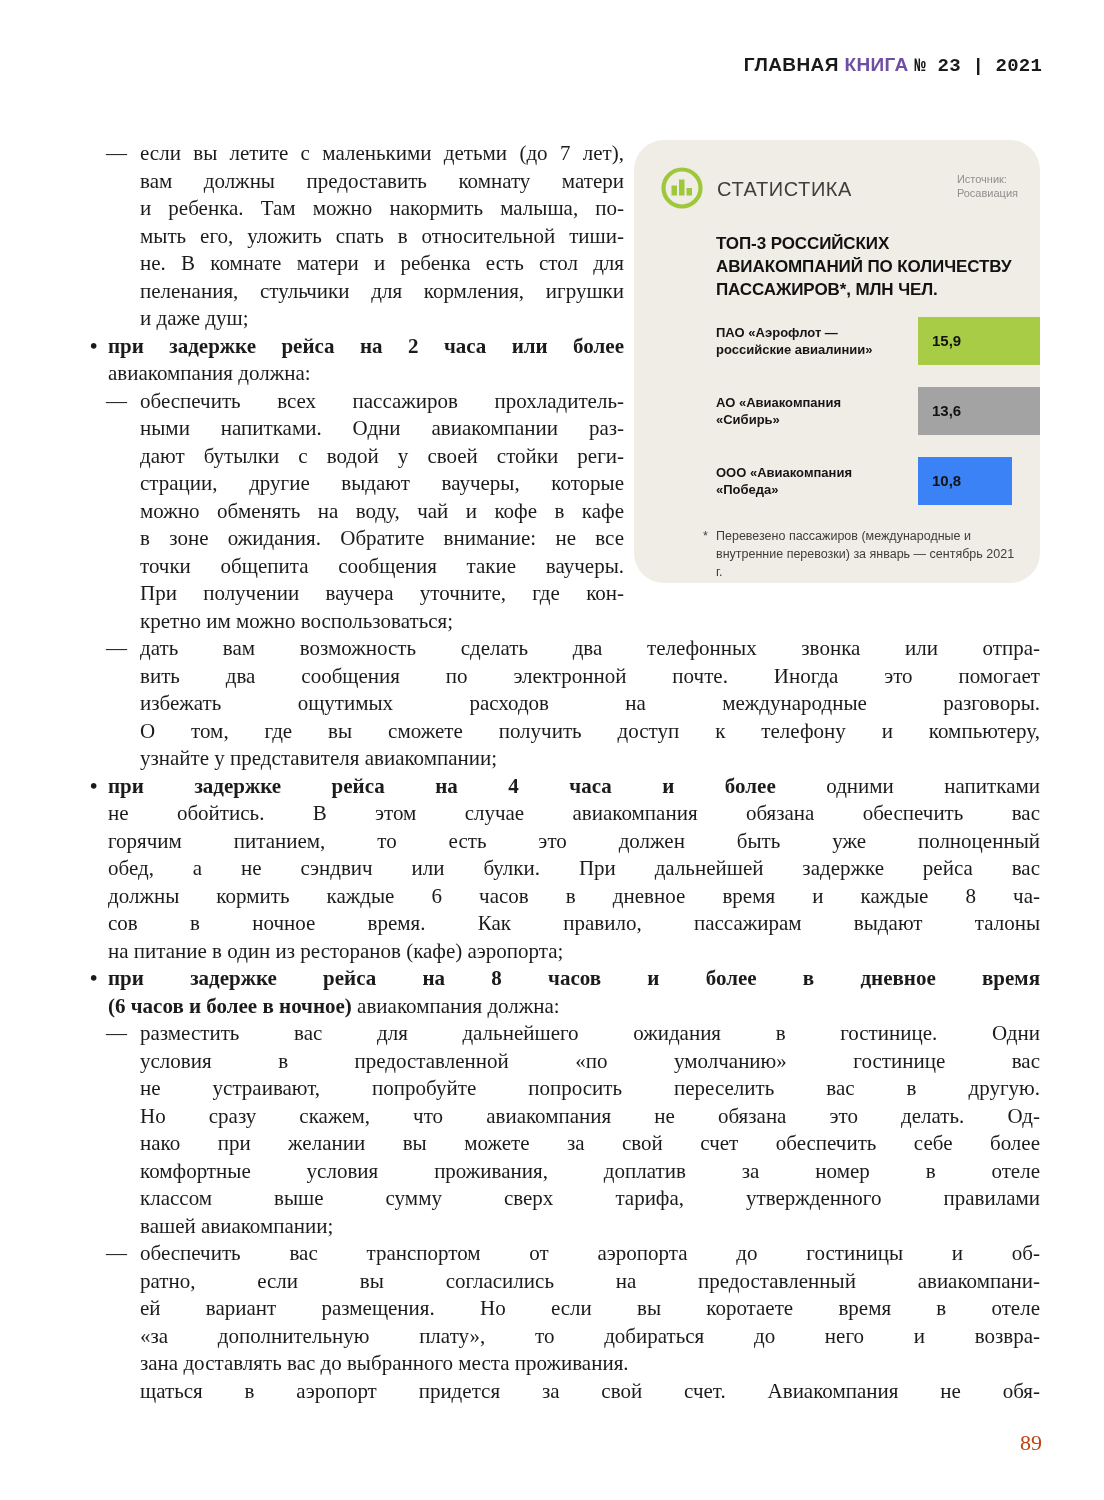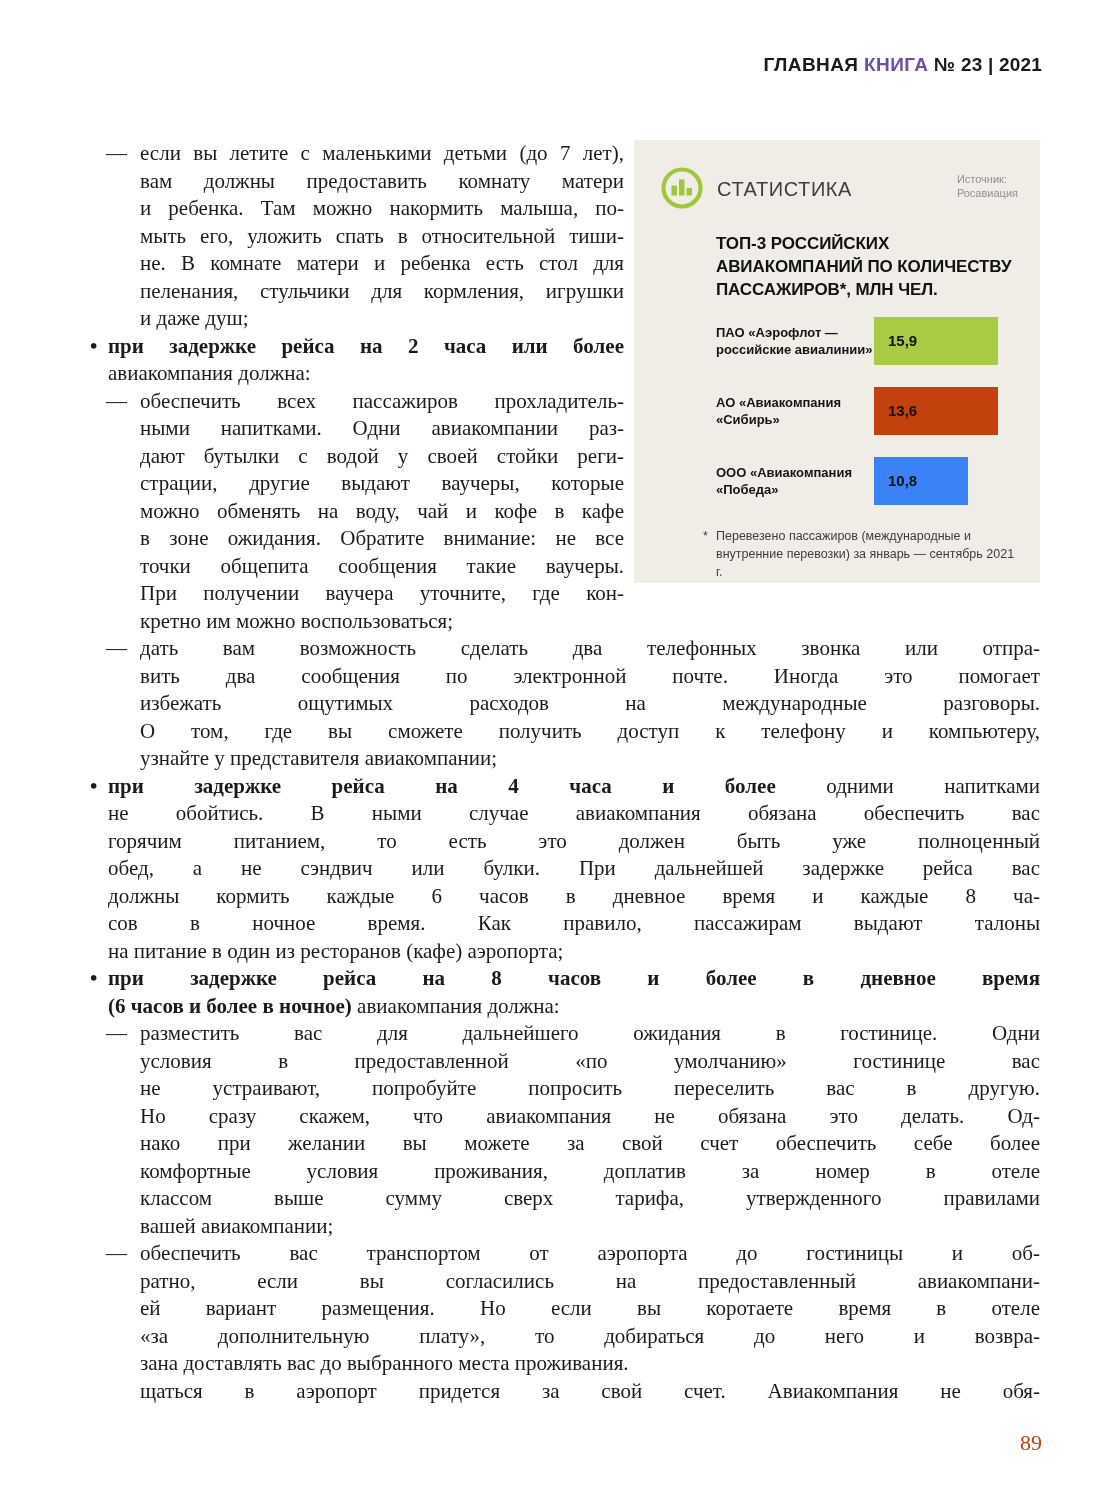--- a/index.html
+++ b/index.html
@@ -4,45 +4,45 @@
 <style>
   html,body { margin:0; padding:0; background:#ffffff; }
   .page { position:relative; width:1104px; height:1500px; background:#ffffff;
           font-family:"Liberation Serif", serif; color:#1b1b1b; overflow:hidden; }
 
   
   .runhead { position:absolute; top:54px; left:0; right:62px; text-align:right;
              font-family:"Liberation Sans", sans-serif; font-weight:bold; font-size:19px;
              letter-spacing:.4px; color:#1a1a1a; }
   .runhead .brand-purple { color:#6f4fa1;margin-top:40px; }
-  .runhead .issue { font-family:Liberation Sans, sans-serif; letter-spacing:.2px; }
+  .runhead .issue { font-family:Liberation Mono, monospace; letter-spacing:.2px; }
 
   
   .content { position:absolute; top:140px; left:88px; width:952px;
              font-size:21px; line-height:27.5px; }
   .para { position:relative; }
   .para.dash   { padding-left:52px; }
   .para.bullet { padding-left:20px; }
   .para.dash   > .marker { position:absolute; left:18px; top:0; }
   .para.bullet > .marker { position:absolute; left:2px; top:0; font-weight:bold; }
   .pline { text-align:justify; text-align-last:justify; }
   .pline.last { text-align-last:left; }
   .pline b { font-weight:bold; }
 
   
   .statbox { float:right; width:406px; height:443px; margin-left:10px; margin-bottom:12px;
-             background:#f0ede7; font-family:"Liberation Sans", sans-serif; }
+             background:#f0ede7; font-family:"Liberation Sans", sans-serif;border-radius:30px; }
   .sb-head { display:flex; align-items:flex-start; padding:26px 22px 0 26px; }
   .sb-icon { width:44px; height:44px; flex:none; }
   .sb-label { font-size:20px; color:#3f3e3c; margin:10px 0 0 13px; letter-spacing:.6px; }
   .sb-source { margin-left:auto; font-size:11px; line-height:14px; color:#8f8f8d; margin-top:6px; }
   .sb-title { margin:22px 20px 0 82px; font-size:17px; line-height:23px; font-weight:bold;
               color:#121212; letter-spacing:-.1px; }
   .sb-rows { margin-top:16px; padding-left:82px; }
-  .sb-row { display:flex; align-items:center; margin-bottom:22px; }
+  .sb-row { display:flex; align-items:center; margin-bottom:22px;gap:44px; }
   .sb-row-label { width:158px; flex:none; font-size:13px; line-height:17px;
                   font-weight:bold; color:#151515; }
   .sb-bar { height:48px; background:#a8cc46; display:flex; align-items:center; }
   .sb-value { font-size:15px; font-weight:bold; padding-left:14px; color:#131313; }
   .sb-footnote { position:relative; margin:14px 20px 0 82px; font-size:12.5px;
                  line-height:18px; color:#3e3d3b; }
   .fn-mark { position:absolute; left:-13px; top:0; }
 
   .page-number { position:absolute; top:1430px; right:62px; font-size:22px; color:#c2410c; }
 </style>
@@ -76,21 +76,21 @@
       <div class="sb-title">ТОП-3 РОССИЙСКИХ АВИАКОМПАНИЙ ПО КОЛИЧЕСТВУ ПАССАЖИРОВ*, МЛН ЧЕЛ.</div>
       <div class="sb-rows">
           <div class="sb-row">
             <div class="sb-row-label">ПАО «Аэрофлот — российские авиалинии»</div>
             <div class="sb-bar" style="width: 124px; background: rgb(168, 204, 70);">
               <span class="sb-value">15,9</span>
             </div>
           </div>
           <div class="sb-row">
             <div class="sb-row-label">АО «Авиакомпания «Сибирь»</div>
-            <div class="sb-bar" style="width: 124px; background: #c2410c;">
+            <div class="sb-bar" style="width: 124px; background: #a3a3a3;">
               <span class="sb-value">13,6</span>
             </div>
           </div>
           <div class="sb-row">
             <div class="sb-row-label">ООО «Авиакомпания «Победа»</div>
             <div class="sb-bar" style="width: 94px; background: #3b82f6;">
               <span class="sb-value">10,8</span>
             </div>
           </div>
         </div>
@@ -132,21 +132,21 @@
           <span class="marker">—</span>
           <div class="pline"><span>дать вам возможность сделать два телефонных звонка или отпра-</span></div>
           <div class="pline"><span>вить два сообщения по электронной почте. Иногда это помогает</span></div>
           <div class="pline"><span>избежать ощутимых расходов на международные разговоры.</span></div>
           <div class="pline"><span>О том, где вы сможете получить доступ к телефону и компьютеру,</span></div>
           <div class="pline last"><span>узнайте у представителя авиакомпании;</span></div>
         </div>
         <div class="para bullet">
           <span class="marker">•</span>
           <div class="pline"><b>при задержке рейса на 4 часа и более</b><span> одними напитками</span></div>
-          <div class="pline"><span>не обойтись. В ными случае авиакомпания обязана обеспечить вас</span></div>
+          <div class="pline"><span>не обойтись. В этом случае авиакомпания обязана обеспечить вас</span></div>
           <div class="pline"><span>горячим питанием, то есть это должен быть уже полноценный</span></div>
           <div class="pline"><span>обед, а не сэндвич или булки. При дальнейшей задержке рейса вас</span></div>
           <div class="pline"><span>должны кормить каждые 6 часов в дневное время и каждые 8 ча-</span></div>
           <div class="pline"><span>сов в ночное время. Как правило, пассажирам выдают талоны</span></div>
           <div class="pline last"><span>на питание в один из ресторанов (кафе) аэропорта;</span></div>
         </div>
         <div class="para bullet">
           <span class="marker">•</span>
           <div class="pline"><b>при задержке рейса на 8 часов и более в дневное время</b></div>
           <div class="pline last"><b>(6 часов и более в ночное)</b><span> авиакомпания должна:</span></div>

